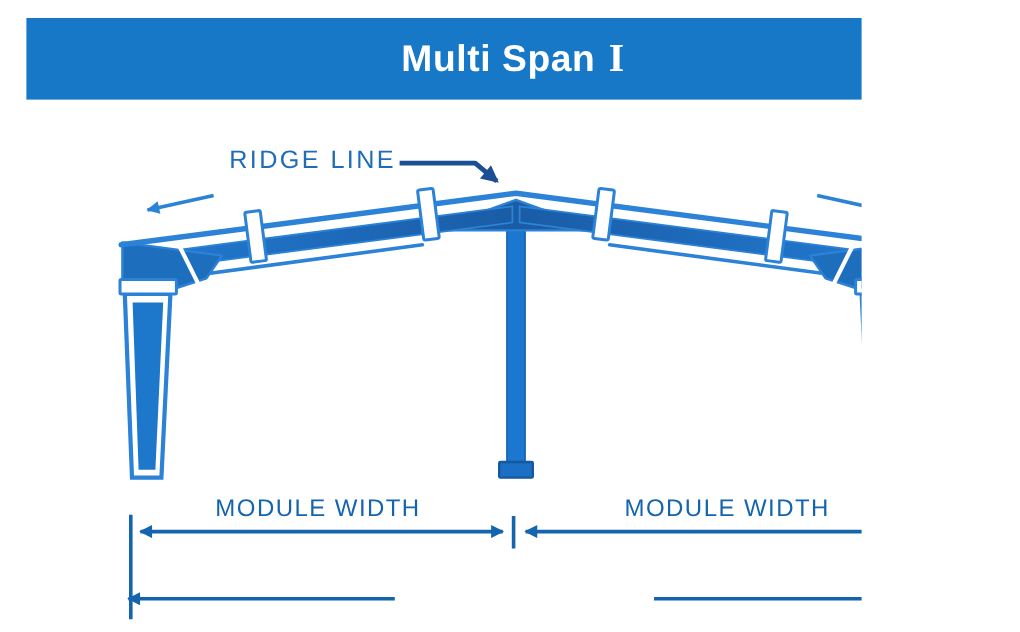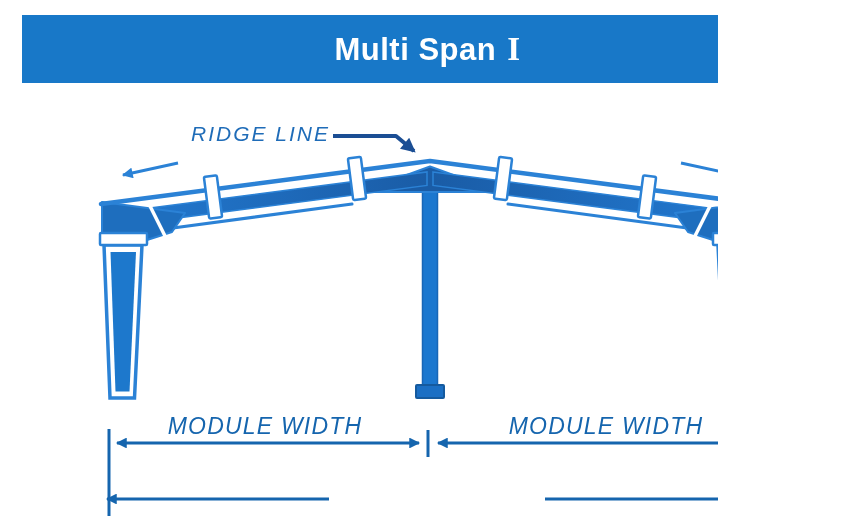--- a/index.html
+++ b/index.html
@@ -8,23 +8,23 @@
 
   .banner{position:absolute;left:22px;top:15px;width:811px;height:68px;
           background:#1878c8;display:flex;align-items:center;justify-content:center;}
   .banner-title{color:#ffffff;font-size:31px;font-weight:bold;letter-spacing:.5px;
           display:flex;align-items:baseline;}
   .banner-title .roman{font-family:"Liberation Serif",serif;font-weight:600;
           font-size:33px;margin-left:11px;}
 
   .drawing{position:absolute;left:0;top:0;width:850px;height:527px;}
 
-  .diagram-label{position:absolute;color:#1f6cb8;white-space:nowrap;font-style:italic;}
+  .diagram-label{position:absolute;color:#1f6cb8;white-space:nowrap;}
   .ridge-label{left:191px;top:122px;font-size:21px;letter-spacing:2px;}
-  .dim-label{font-size:23px;letter-spacing:1.2px;color:#1565ae;width:210px;text-align:center;}
+  .dim-label{font-size:20px;letter-spacing:1.2px;color:#1565ae;width:210px;text-align:center;}
   .module-left{left:160px;top:413px;}
   .module-right{left:501px;top:413px;}
   .building{left:332px;top:487px;}
 </style>
 </head>
 <body>
 
 <div class="stage">
 
   <div class="banner">

